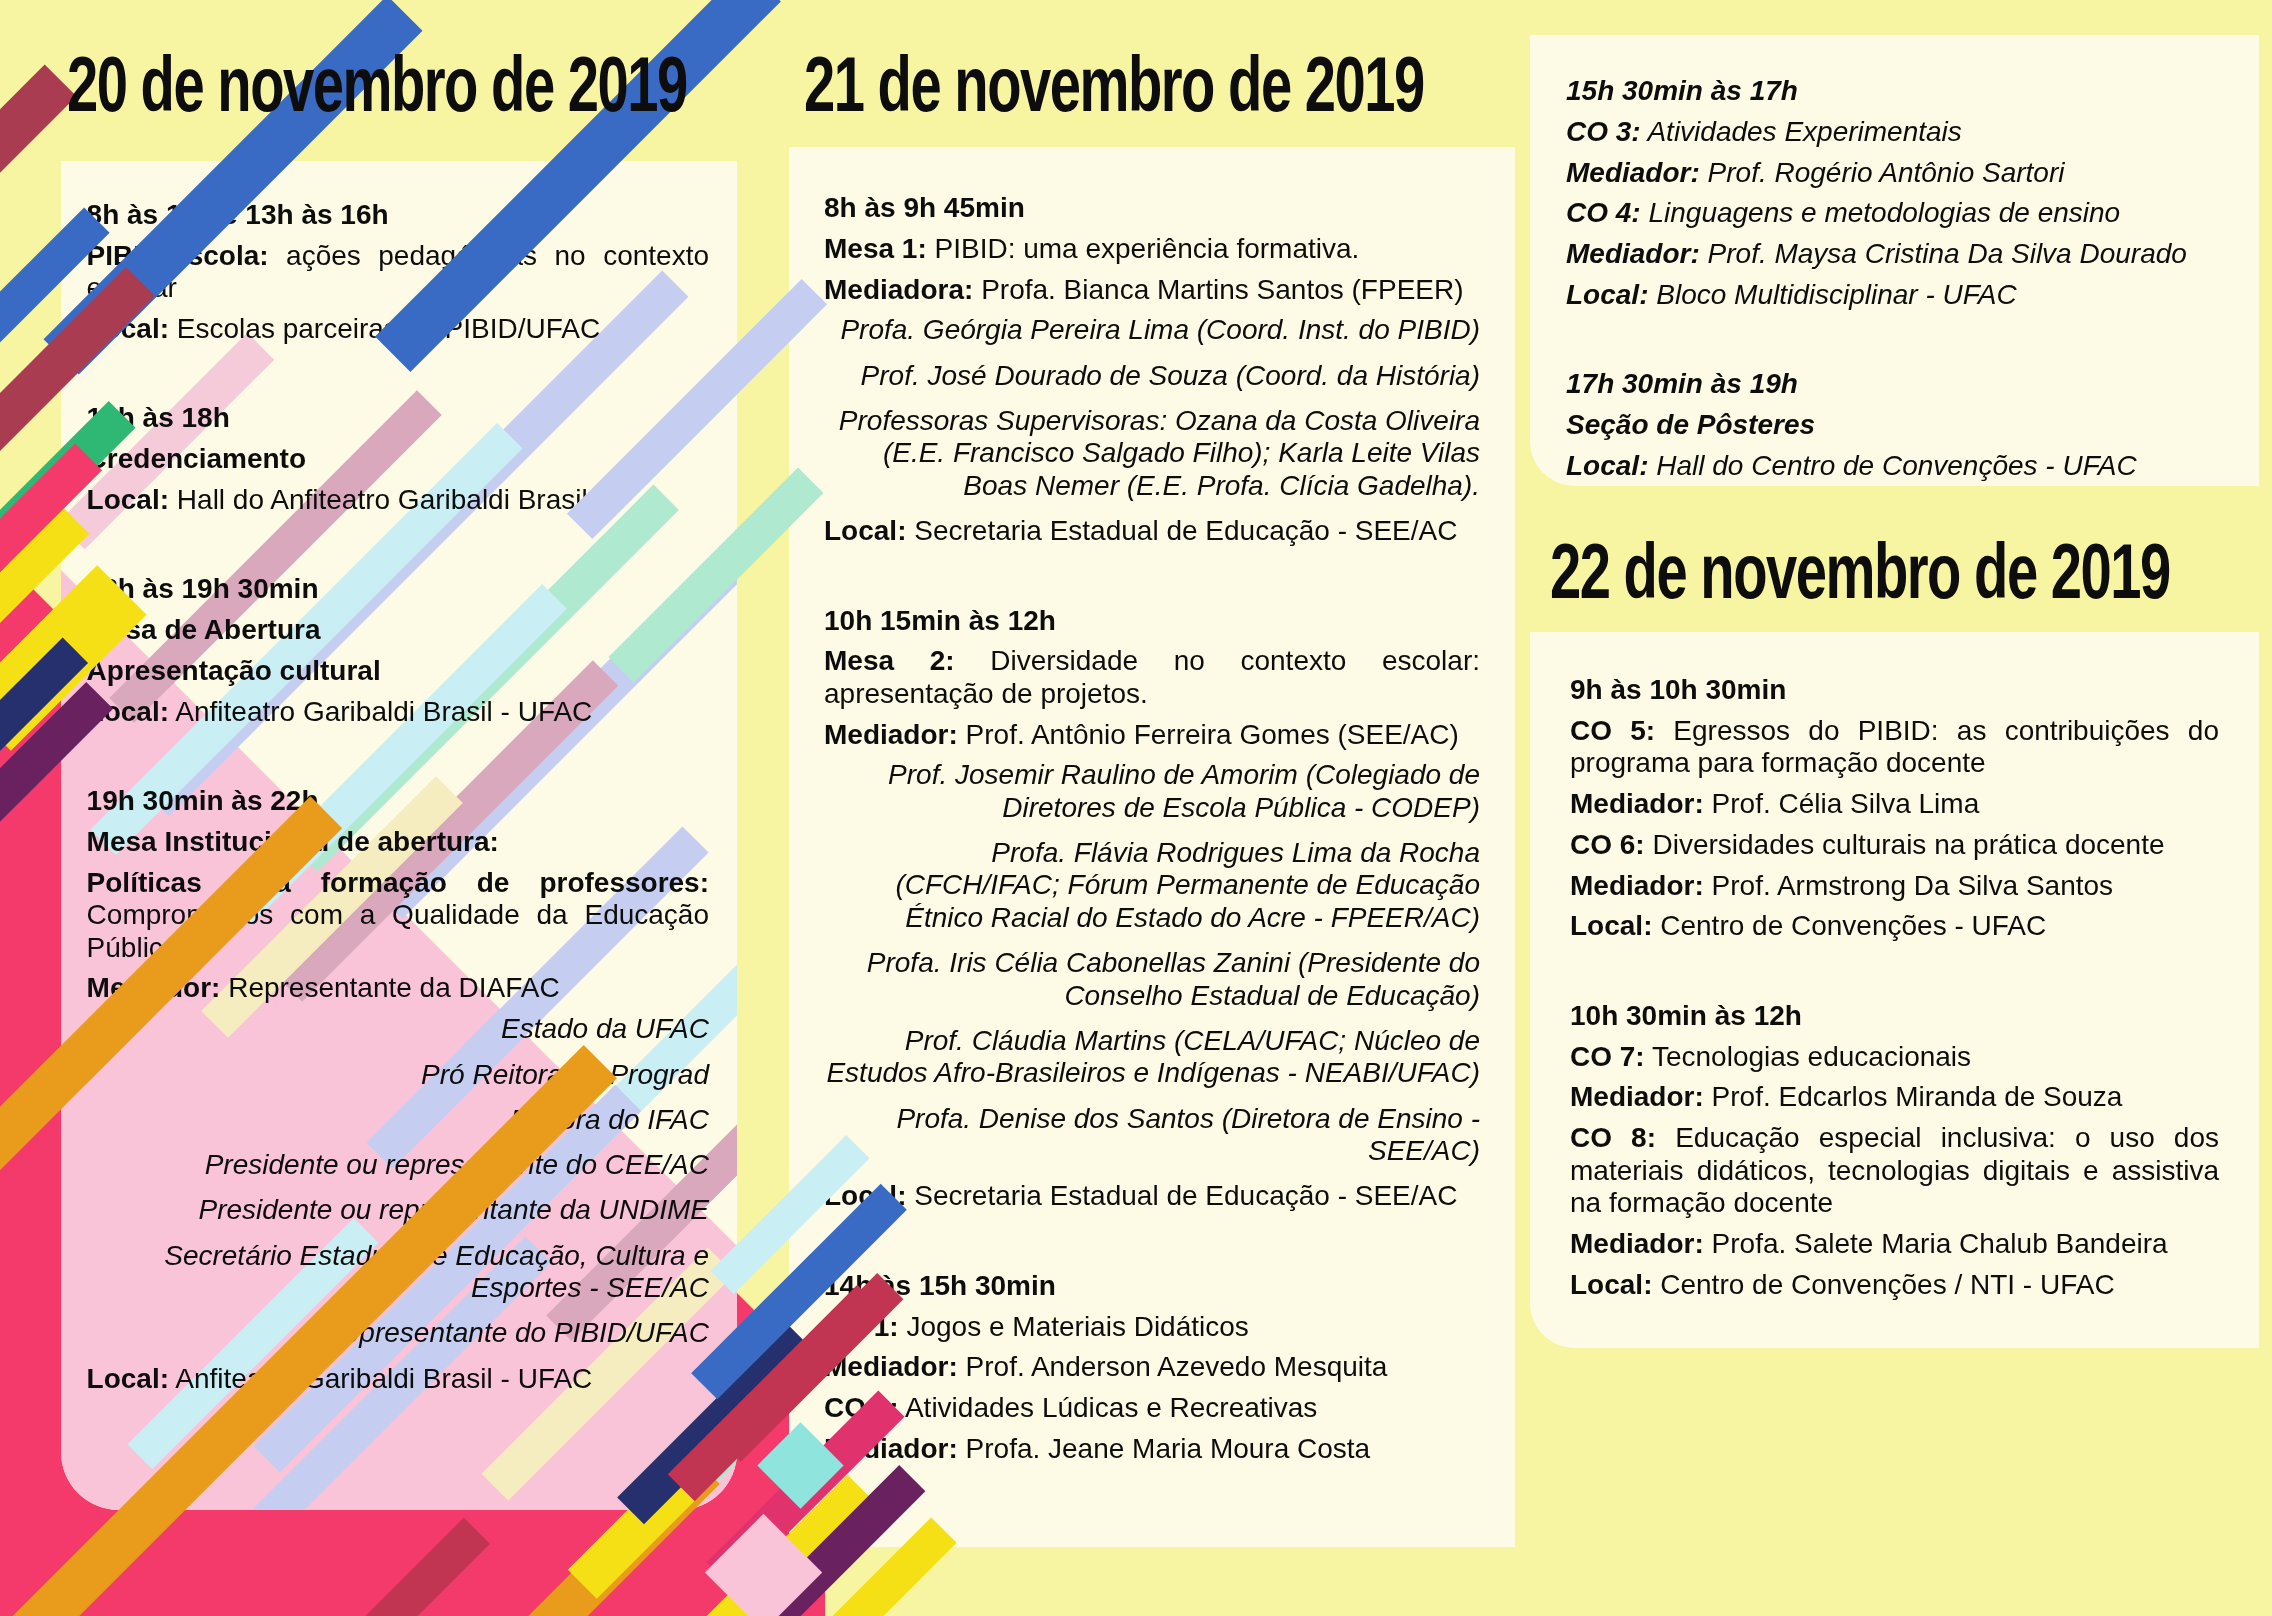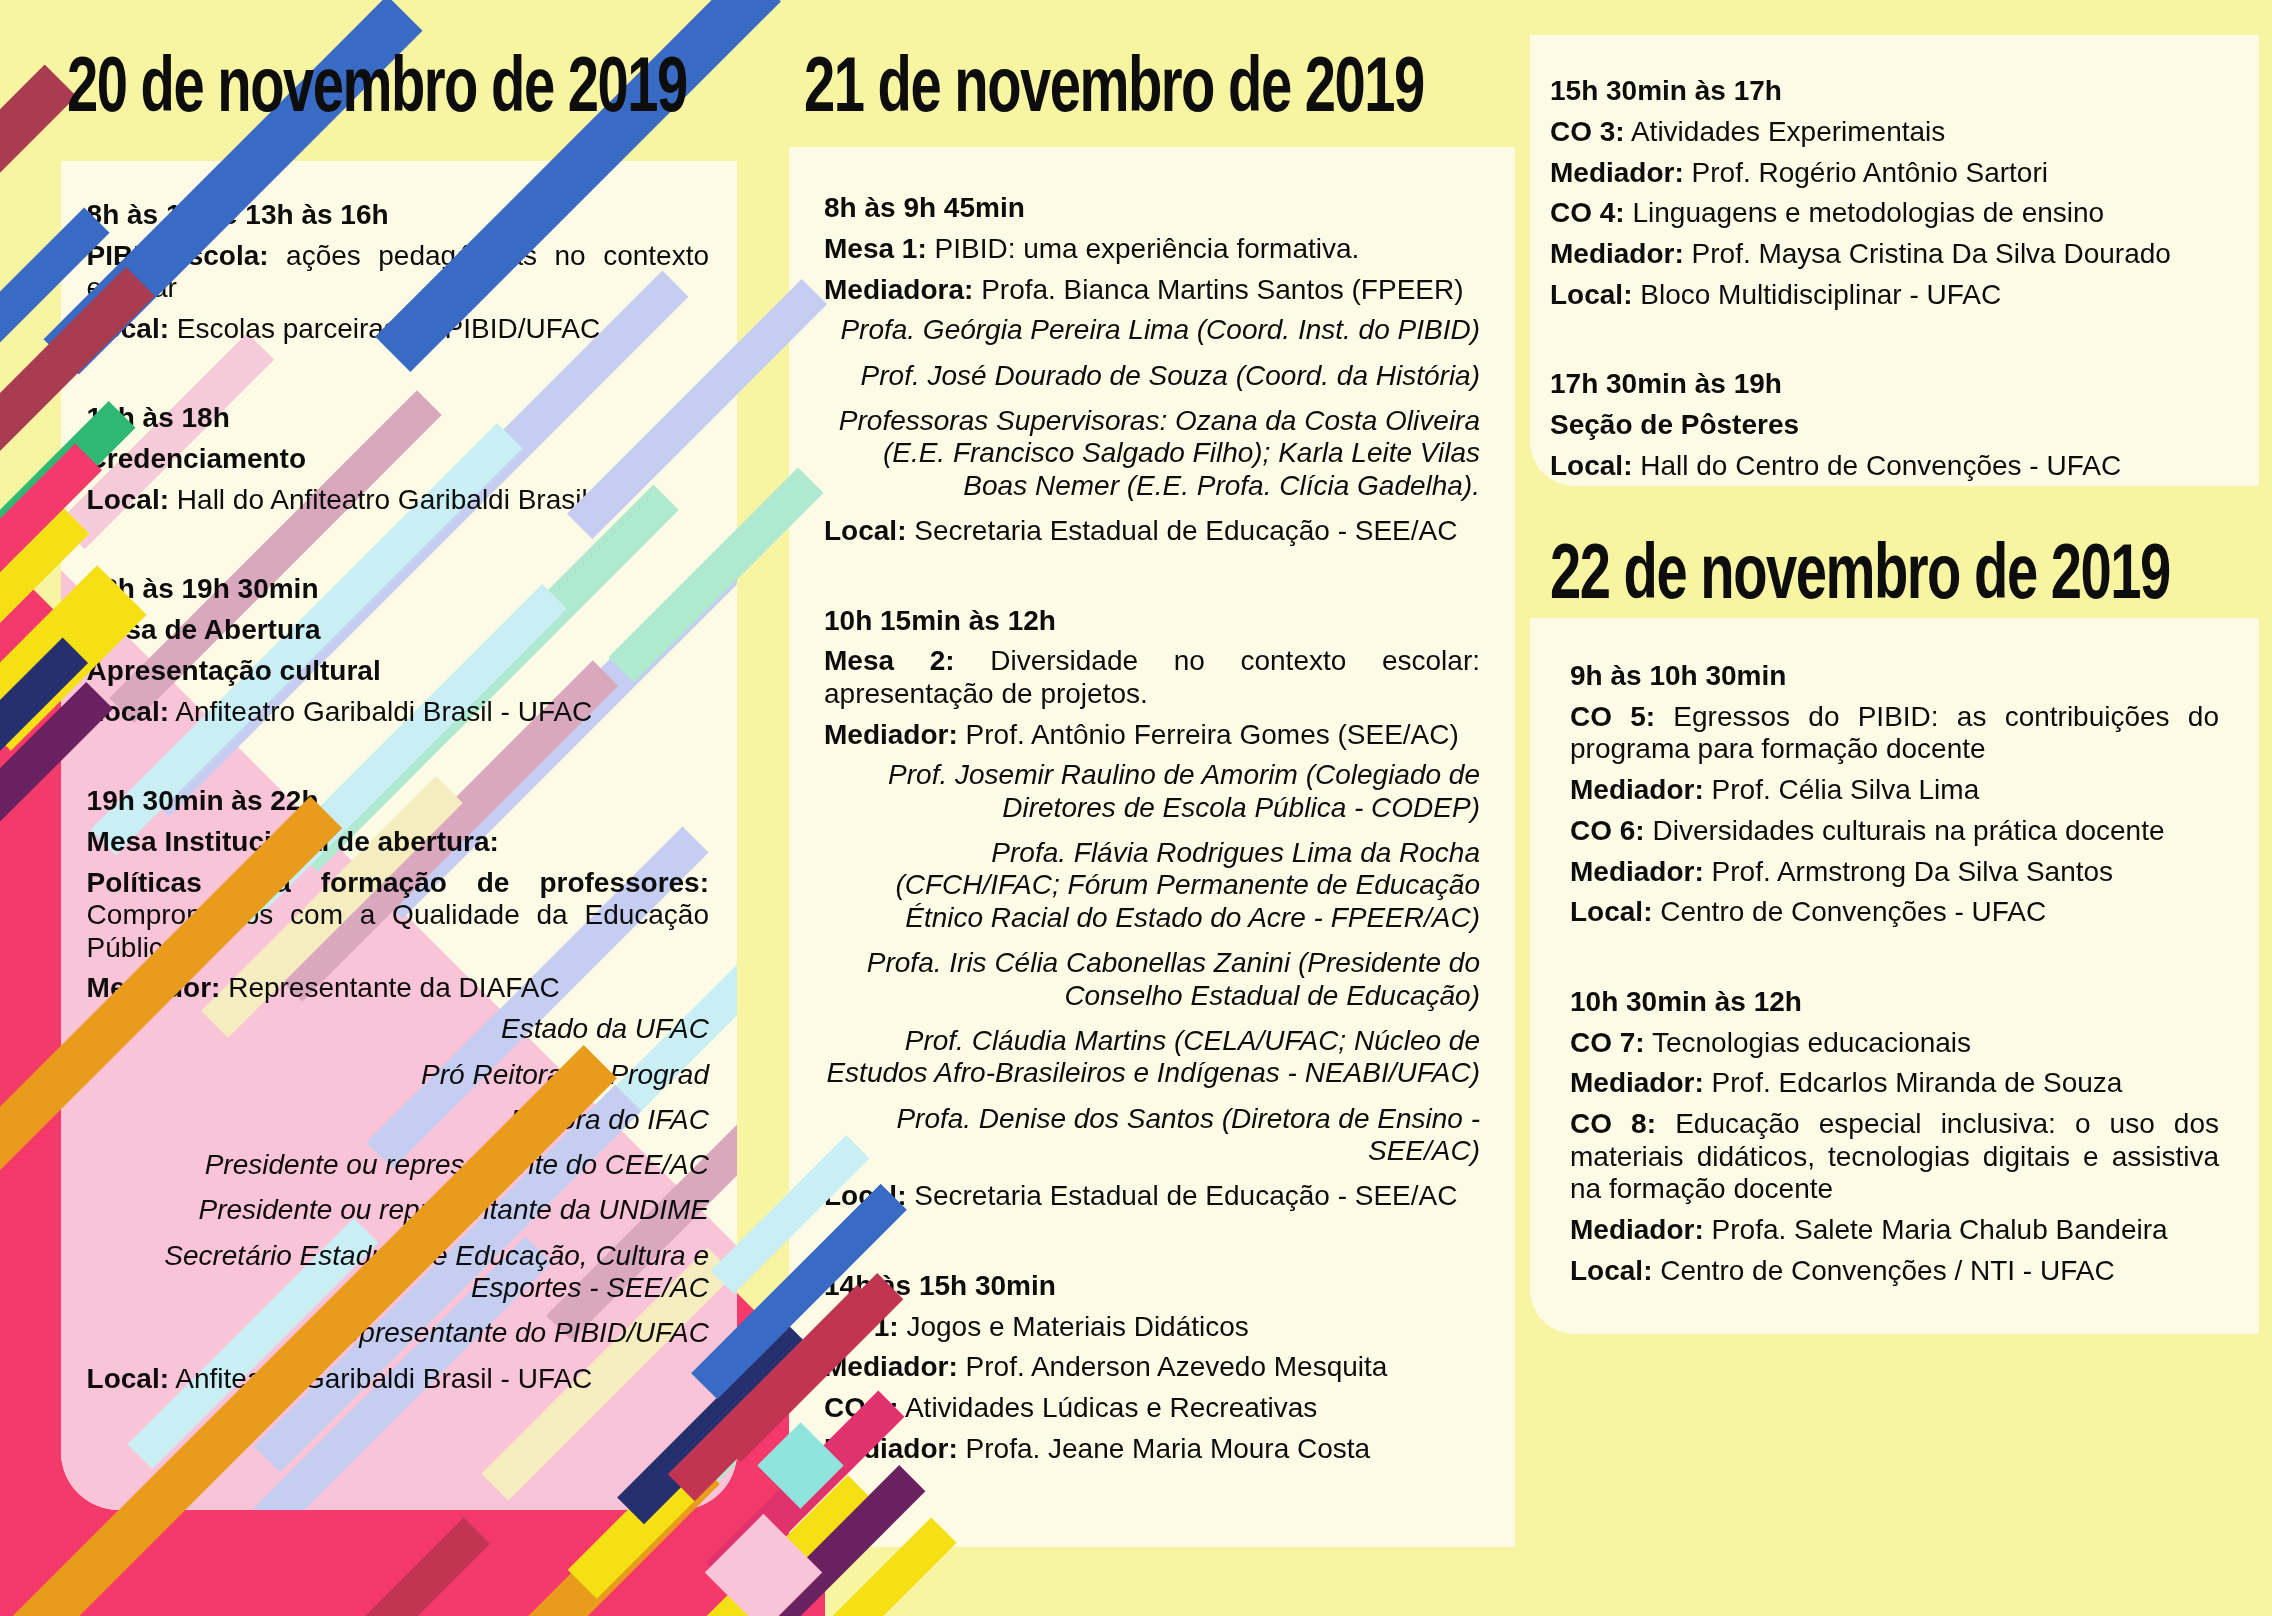--- a/index.html
+++ b/index.html
@@ -15,21 +15,21 @@
   body{font-family:"Liberation Sans", sans-serif; background:#777;}
   #canvas{position:relative;width:2273px;height:1616px;overflow:hidden;background:var(--background);}
 
   
   .pink-field{position:absolute;inset:0;z-index:1;background:var(--hot_pink);
     clip-path:polygon(0 556px,825px 1381px,825px 1616px,0 1616px);}
   .card{position:absolute;z-index:2;background:var(--card);overflow:hidden;}
   .card-left{left:61px;top:161px;width:676px;height:1349px;border-radius:0 0 58px 58px;}
   .card-middle{left:789px;top:147px;width:726px;height:1400px;}
   .card-right-top{left:1530px;top:35px;width:729px;height:451px;border-radius:0 0 0 45px;}
-  .card-right-bottom{left:1530px;top:618px;width:729px;height:716px;border-radius:0 0 0 45px;}
+  .card-right-bottom{left:1530px;top:632px;width:729px;height:716px;border-radius:0 0 0 45px;}
 
   .wedge{position:absolute;inset:0;background:var(--light_pink);
     clip-path:polygon(0 409px,678px 1087px,678px 1534px,0 1534px);}
 
   .st{position:absolute;transform:rotate(-45deg);}
   .deco{position:absolute;inset:0;z-index:4;pointer-events:none;}
   .in-deco{position:absolute;inset:0;z-index:0;}
   .st-blue{background:var(--blue);} .st-maroon{background:var(--maroon);}
   .st-green{background:var(--green);} .st-ybright{background:var(--yellow_bright);}
   .st-navy{background:var(--navy);} .st-purple{background:var(--purple);}
@@ -39,21 +39,21 @@
   .st-cyan{background:var(--cyan);} .st-mint{background:var(--mint);}
   .st-rose{background:var(--rose);} .st-palepink{background:var(--pale_pink);}
   .st-paleyellow{background:var(--pale_yellow);} .st-lightpink{background:var(--light_pink);}
 
   
   .day-title{position:absolute;z-index:5;color:var(--text);font-weight:800;font-size:72px;
     letter-spacing:-1.9px;white-space:nowrap;transform:scale(0.78,1.08);transform-origin:left top;}
   .content{position:relative;z-index:3;color:var(--text);font-size:28px;line-height:1.16;}
   .card-left .content{padding:38px 28px 25.6px 25.6px;}
   .card-middle .content{padding:45px 35px 25.6px 35px;}
-  .card-right-top .content{padding:40px 40px 19px 20px;}
+  .card-right-top .content{padding:40px 40px 19px 36px;font-style:italic;}
   .card-right-bottom .content{padding:42px 40px 19px 40px;}
   .line{margin:0 0 8.3px 0;text-align:left;}
   .align-justify{text-align:justify;}
   .align-right{text-align:right;}
   .participant{margin:0 0 12.8px 0;}
   .section + .section{margin-top:57px;}
   .b{font-weight:bold;}
   .i{font-style:italic;}
 </style>
 </head>

